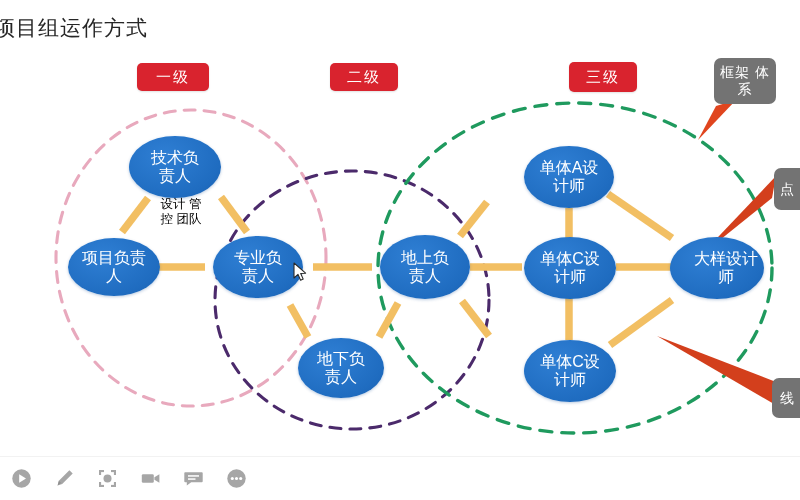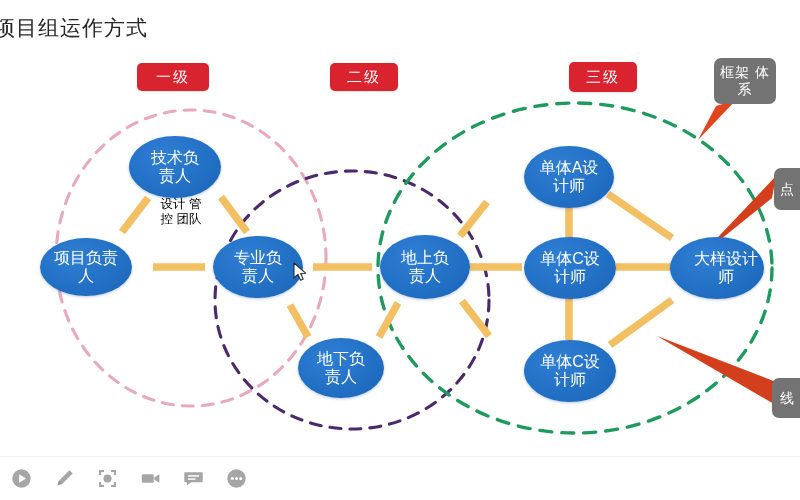--- a/index.html
+++ b/index.html
@@ -148,21 +148,21 @@
       <line x1="610" y1="345" x2="672" y2="300"></line>
     </g>
 
     <polygon points="736,100 716,106 698,140" fill="#e0451e"></polygon>
 
     <polygon points="776,176 772,198 700,256" fill="#d33f1c"></polygon>
 
     <polygon points="776,382 774,404 657,336" fill="#d33f1c"></polygon>
   </svg>
 
-  <div class="node" style="left:40px;top:238px;width:92px;height:58px;">
+  <div class="node" style="left:68px;top:238px;width:92px;height:58px;">
     <div>
       <span>项目负责</span>
       <span>人</span>
     </div>
   </div>
 
   <div class="node" style="left:129px;top:136px;width:92px;height:62px;">
     <div>
       <span>技术负</span>
       <span>责人</span>

